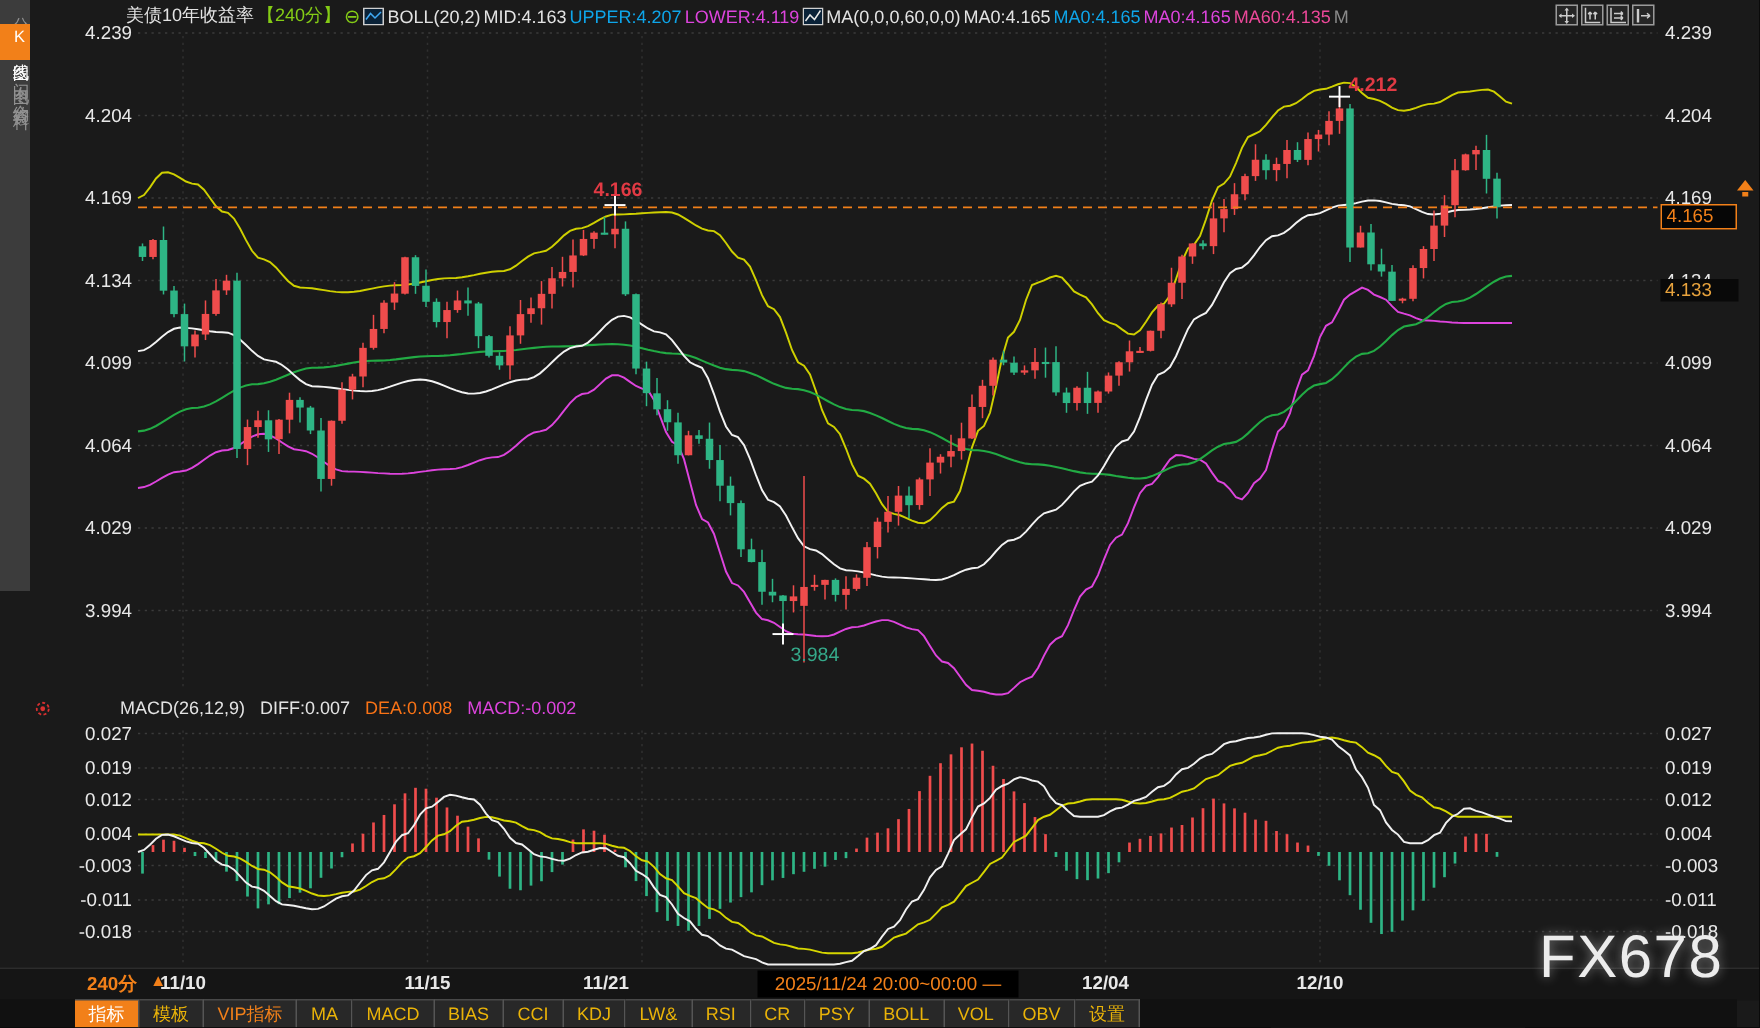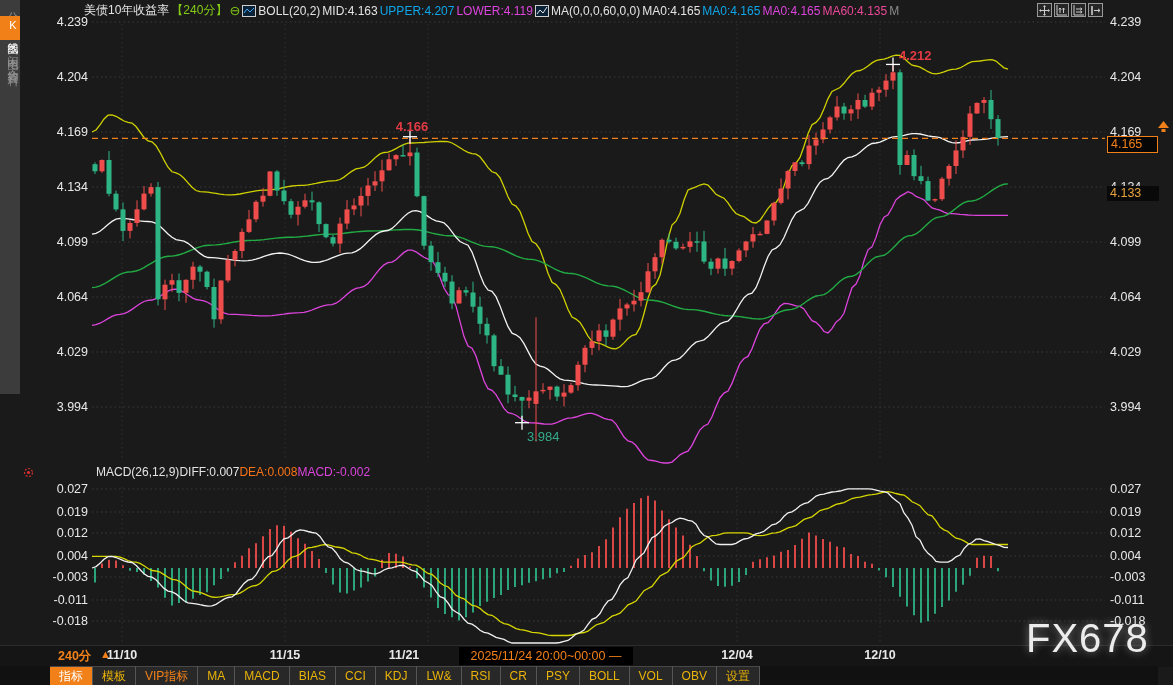--- a/index.html
+++ b/index.html
@@ -13,21 +13,21 @@
   .hdr .w{color:#e3e3e3}.hdr .o{color:#84cc16}.hdr .y{color:#0ea5e9}.hdr .m{color:#dd44dd}
   .hdr .g{color:#ec4899}.hdr .gr{color:#8a8a8a}
   .mini-ic{width:14px;height:12px;display:inline-block}
   
   .sidebar{position:absolute;left:0;top:0;width:20px;height:394px;background:#3c3c3c;z-index:4;
            display:flex;flex-direction:column;align-items:center;padding-top:3px;box-sizing:border-box;gap:7px;}
   .side-item{writing-mode:vertical-rl;text-orientation:upright;font-size:11px;letter-spacing:2px;
              color:#929292;width:20px;text-align:center;cursor:pointer;}
   .side-item.active{background:#f28019;color:#fff;padding:3px 0;}
   
-  .macd-hdr{position:absolute;left:96px;top:464px;height:16px;display:flex;align-items:center;
+  .macd-hdr{position:absolute;left:80px;top:464px;height:16px;display:flex;gap:10px;align-items:center;
             font-size:12px;white-space:nowrap;z-index:3;}
   .sun{position:absolute;left:21px;top:465px;z-index:3;}
   
   .ylabel{position:absolute;font-size:12.5px;color:#e8e8e8;z-index:2;height:16px;line-height:16px;}
   .ylabel.l{left:34px;width:54px;text-align:right;}
   .ylabel.r{left:1110px;width:56px;text-align:left;}
   .ptag{position:absolute;left:1107px;top:136px;width:46px;height:15px;border:1px solid #f28019;
         background:#060606;color:#f28019;font-size:12.5px;line-height:15px;padding-left:3px;z-index:3;}
   .stag{position:absolute;left:1107px;top:186px;width:49px;height:15px;background:#090909;
         color:#e8a33d;font-size:12.5px;line-height:15px;padding-left:3px;z-index:3;}
@@ -35,21 +35,21 @@
   
   .navicons{position:absolute;left:1037px;top:3px;display:flex;gap:2px;z-index:3;}
   .navicons .nic{width:15px;height:14px;background:#262626;border:1px solid #9a9a9a;box-sizing:border-box;
                  display:flex;align-items:center;justify-content:center;cursor:pointer;}
   
   .daterow{position:absolute;left:0;top:645px;width:1173px;height:21px;background:#151515;
            border-top:1px solid #2c2c2c;z-index:2;}
   .period{position:absolute;left:58px;top:2px;color:#f28019;font-size:12.5px;font-weight:bold;}
   .period-arrow{position:absolute;left:100px;top:2px;color:#f28019;font-size:11px;}
   .xlabel{position:absolute;top:2px;width:60px;text-align:center;color:#e8e8e8;font-size:12.5px;font-weight:bold;}
-  .xhair{position:absolute;left:459px;top:1px;width:174px;height:18px;background:#000;color:#f28019;
+  .xhair{position:absolute;left:505px;top:1px;width:174px;height:18px;background:#000;color:#f28019;
          font-size:12.5px;line-height:18px;text-align:center;}
   
   .toolbar{position:absolute;left:0;top:666px;width:1158px;height:19px;background:#111;z-index:2;display:flex;}
   .toolbar .pad{width:50px;}
   .tab{padding:0 9px;font-size:12px;line-height:18px;color:#eab308;background:#282828;
        border-right:1px solid #555;border-top:1px solid #484848;cursor:pointer;white-space:nowrap;}
   .tab.active{background:#f28019;color:#fff;}
   .tab.vip{color:#f28019;}
   
   .watermark{position:absolute;left:1026px;top:616px;font-size:40px;color:#ececec;letter-spacing:1px;

